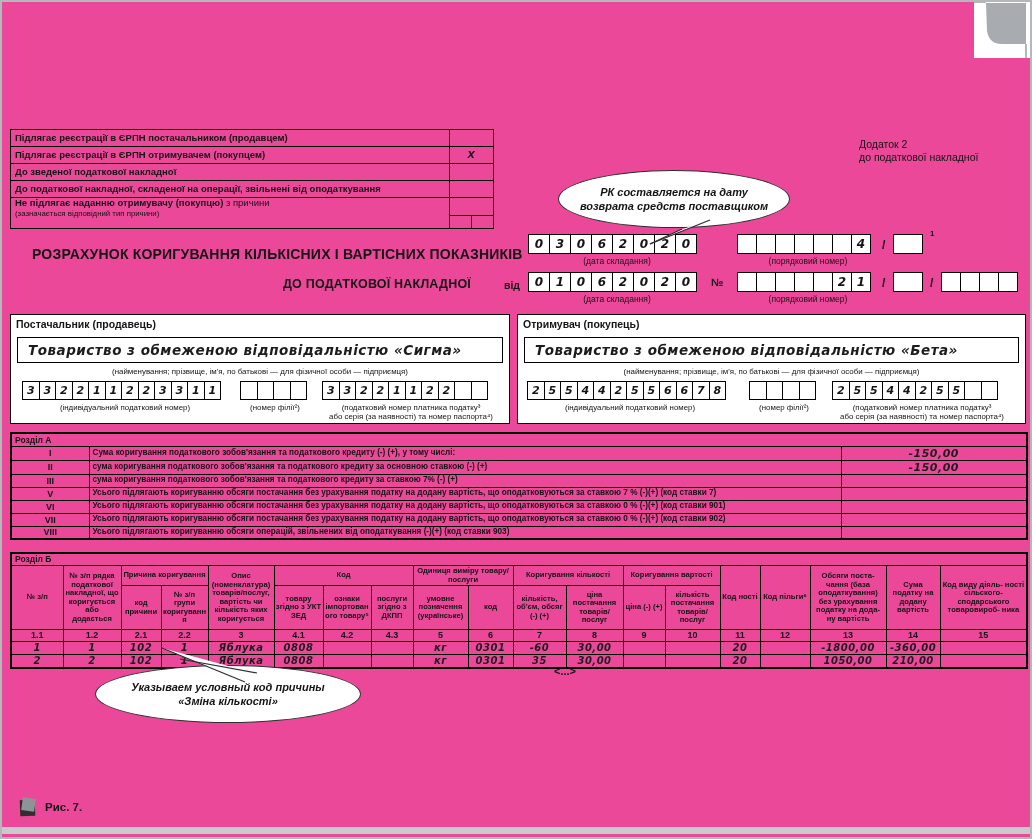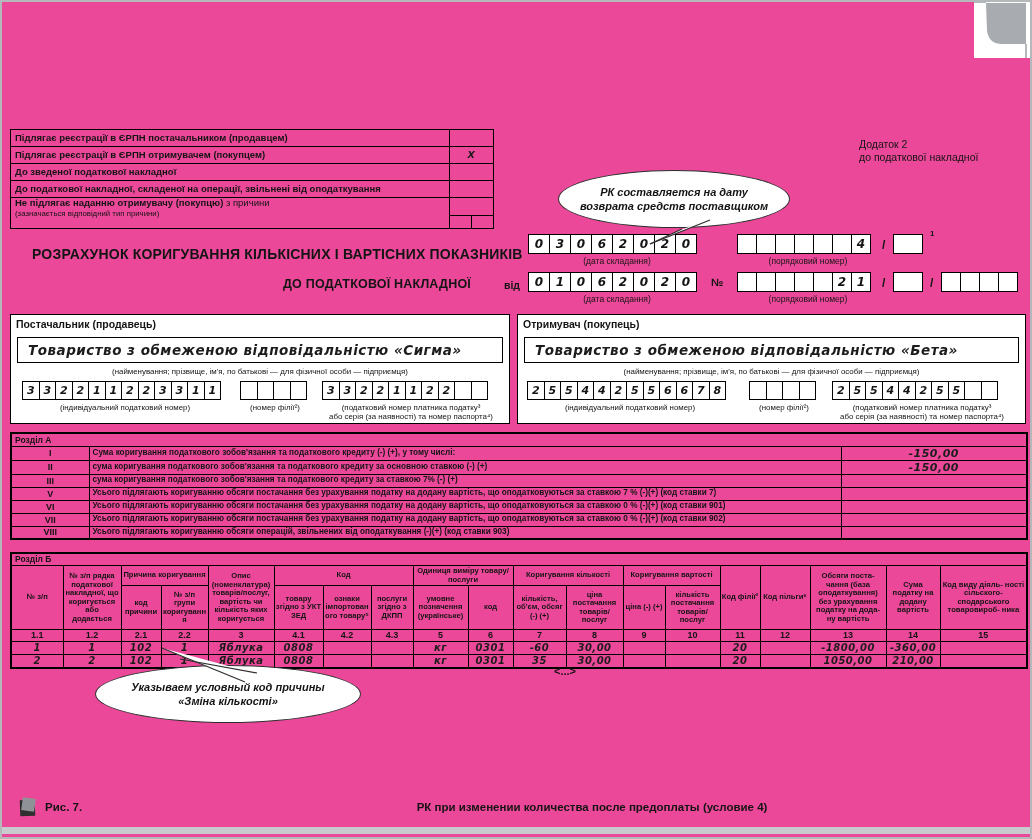--- a/index.html
+++ b/index.html
@@ -351,21 +351,21 @@
         </tr>
       <tr class="grow">
         <th rowspan="2">№ з/п</th>
         <th rowspan="2">№ з/п рядка податкової накладної, що коригується або додається</th>
         <th colspan="2">Причина коригування</th>
         <th rowspan="2">Опис (номенклатура) товарів/послуг, вартість чи кількість яких коригується</th>
         <th colspan="3">Код</th>
         <th colspan="2">Одиниця виміру товару/послуги</th>
         <th colspan="2">Коригування кількості</th>
         <th colspan="2">Коригування вартості</th>
-        <th rowspan="2">Код філії²</th>
+        <th rowspan="2">Код ності</th>
         <th rowspan="2">Код пільги⁶</th>
         <th rowspan="2">Обсяги поста- чання (база оподаткування) без урахування податку на дода- ну вартість</th>
         <th rowspan="2">Сума податку на додану вартість</th>
         <th rowspan="2">Код виду діяль- ності сільского- сподарського товаровироб- ника</th>
       </tr>
       <tr class="srow">
         <th>код причини</th>
         <th>№ з/п групи коригування</th>
         <th>товару згідно з УКТ ЗЕД</th>
         <th>ознаки імпортованого товару⁵</th>
@@ -446,21 +446,20 @@
 
   </table>
 
   <div class="ellipsis">&lt;...&gt;</div>
 
   <div class="figicon">
       <div class="b1"></div>
       <div class="b2"></div>
     </div>
   <div class="figlabel">Рис. 7.</div>
-  <div class="figcaption">РК при изменении количества после предоплаты (условие 4)</div>
   <div class="bottombar"></div>
 
   <svg class="overlay" width="1032" height="839">
     <polygon points="648,242 678,228 710,217" fill="#ffffff" stroke="none"></polygon>
     <line x1="648" y1="242" x2="680" y2="227" stroke="#2e2e2e" stroke-width="1.3"></line>
     <line x1="648" y1="242" x2="708" y2="218" stroke="#2e2e2e" stroke-width="1.3"></line>
     <polygon points="160,646 243,681 256,672" fill="#ffffff" stroke="none"></polygon>
     <line x1="160" y1="646" x2="243" y2="680" stroke="#2e2e2e" stroke-width="1.2"></line>
     <line x1="178" y1="657" x2="255" y2="671" stroke="#2e2e2e" stroke-width="1.2"></line>
   </svg>

